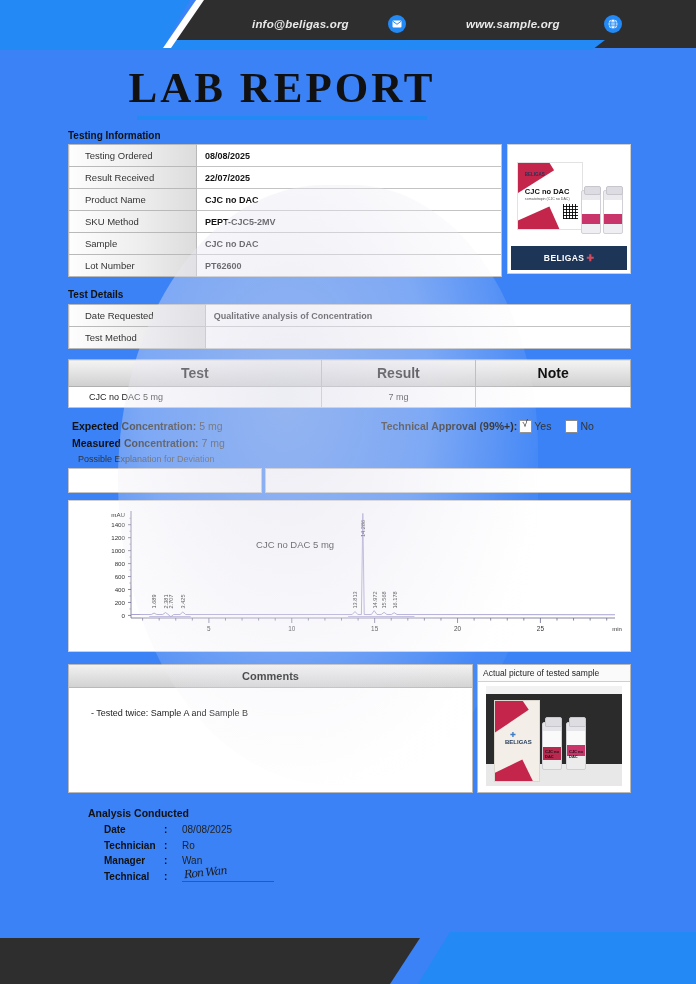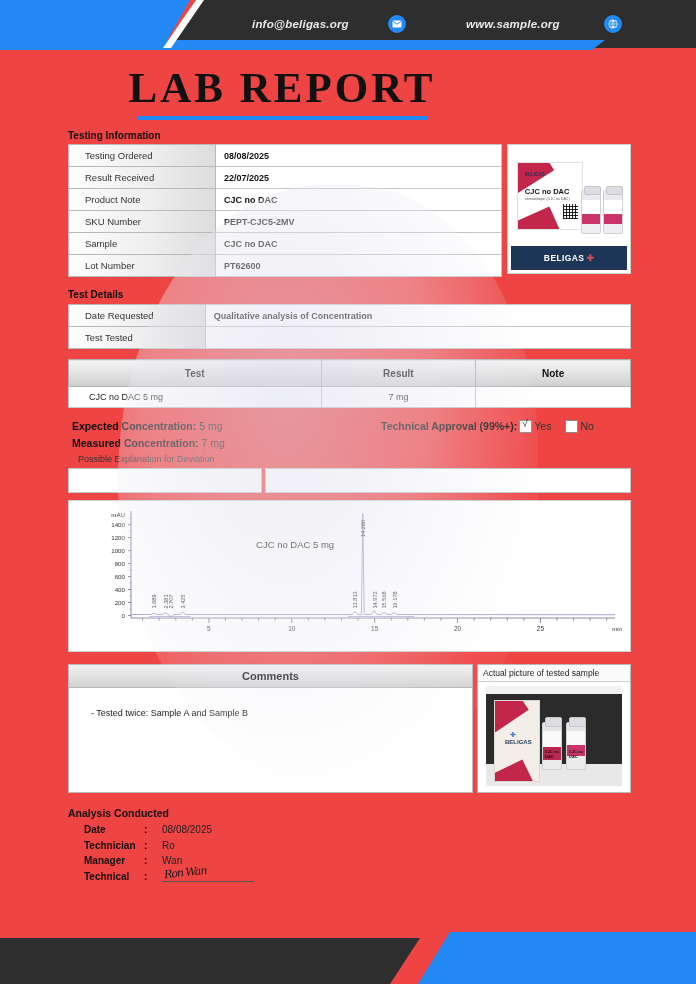--- a/index.html
+++ b/index.html
@@ -2,21 +2,21 @@
 <html><head>
 <meta charset="utf-8">
 <style>
   * { box-sizing: border-box; margin: 0; padding: 0; }
   html, body {
     width: 696px; height: 984px;
     background: #ffffff;
     font-family: "Liberation Sans", sans-serif;
     overflow: hidden;
   }
-  #page { position: relative; width: 696px; height: 984px; background:#ef4444; }
+  #page { position: relative; width: 696px; height: 984px; background:#3b82f6; }
 
   
   .hdr { position:absolute; left:0; top:0; width:696px; height:48px; }
   .hdr-dark {
     position:absolute; left:0; top:0; width:696px; height:48px;
     background:#2e2e2e;
     clip-path: polygon(196px 0, 696px 0, 696px 48px, 170px 48px);
   }
   .hdr-blue {
     position:absolute; left:0; top:0; width:260px; height:48px;
@@ -76,21 +76,21 @@
     font-size:9.5px; color:#333; padding:4px 0 4px 16px; height:22px;
   }
   .val-cell {
     border:1px solid #c3c3c3; background:#fff;
     font-size:9px; font-weight:bold; color:#111; padding:4px 0 4px 8px; height:22px;
   }
 
   
   .ti-row { display:flex; gap:0; }
   .ti-table { width:437px; }
-  .ti-table td.lbl-cell { width:147px; }
+  .ti-table td.lbl-cell { width:128px; }
   .prod-box {
     width:125px; height:130px; margin-left:5px; border:1px solid #cfcfcf;
     background:#fff; padding:3px; display:flex; flex-direction:column;
   }
   .prod-photo { flex:1; position:relative; overflow:hidden; background:#fff; }
   .prod-band {
     height:24px; background:#1d3557; display:flex; align-items:center;
     justify-content:center; gap:2px; margin-top:2px;
   }
   .prod-band-txt { color:#fff; font-size:8.5px; font-weight:bold; letter-spacing:.4px; }
@@ -135,21 +135,21 @@
   }
 
   
   .td-table { width:563px; margin-top:4px; }
   .td-table td.lbl-cell { width:137px; }
   .td-table td.val-cell { width:426px; }
 
   
   .trn { width:563px; margin-top:10px; }
   .trn th {
-    border:1px solid #b0b0b0; height:27px; font-size:10px; font-weight:bold; color:#111;
+    border:1px solid #b0b0b0; height:27px; font-size:14px; font-weight:bold; color:#111;
     background:linear-gradient(to bottom,#f4f4f4 0%, #e2e2e2 50%, #cfcfcf 100%);
   }
   .trn td {
     border:1px solid #c3c3c3; height:21px; font-size:9px; color:#222;
     text-align:center; background:#fff;
   }
   .trn .c-test { width:253px; }
   .trn .c-res  { width:155px; }
   .trn .c-note { width:155px; }
   .trn td.c-test { text-align:left; padding-left:20px; }
@@ -225,21 +225,21 @@
     left:80px;
     background:linear-gradient(to bottom,#e6e6ea 0 18%, #fafafa 18% 48%, #c9356b 48% 72%, #ececed 72% 100%);
   }
   .p2-vial:before {
     content:""; position:absolute; left:2px; top:-6px; width:15px; height:8px;
     background:#dddde2; border:1px solid #c6c6cc; border-radius:2px 2px 1px 1px;
   }
   .p2-vial span { position:absolute; left:2px; top:26px; font-size:4px; color:#111; font-weight:bold; }
 
   
-  .ac { margin-top:14px; }
+  .ac { margin-top:14px;margin-left:20px; }
   .ac-title { font-size:10.5px; font-weight:bold; color:#111; margin-bottom:3px; }
   .ac-row { display:flex; font-size:10px; color:#111; line-height:15.5px; }
   .ac-k { width:76px; font-weight:bold; padding-left:16px; }
   .ac-c { width:18px; font-weight:bold; }
   .ac-v { font-weight:normal; color:#222; }
   .sig-line { position:relative; width:92px; height:14px; }
   .sig-line:after {
     content:""; position:absolute; left:0; bottom:1px; width:92px; height:1px; background:#555;
   }
   .sig-mark {
@@ -313,25 +313,25 @@
         <tbody>
           <tr>
             <td class="lbl-cell">Testing Ordered</td>
             <td class="val-cell">08/08/2025</td>
           </tr>
           <tr>
             <td class="lbl-cell">Result Received</td>
             <td class="val-cell">22/07/2025</td>
           </tr>
           <tr>
-            <td class="lbl-cell">Product Note</td>
+            <td class="lbl-cell">Product Name</td>
             <td class="val-cell">CJC no DAC</td>
           </tr>
           <tr>
-            <td class="lbl-cell">SKU Number</td>
+            <td class="lbl-cell">SKU Method</td>
             <td class="val-cell">PEPT-CJC5-2MV</td>
           </tr>
           <tr>
             <td class="lbl-cell">Sample</td>
             <td class="val-cell">CJC no DAC</td>
           </tr>
           <tr>
             <td class="lbl-cell">Lot Number</td>
             <td class="val-cell">PT62600</td>
           </tr>
@@ -357,21 +357,21 @@
     </div>
 
     <div class="sec-title" style="margin-top:12px;">Test Details</div>
     <table class="td-table">
       <tbody>
         <tr>
           <td class="lbl-cell">Date Requested</td>
           <td class="val-cell">Qualitative analysis of Concentration</td>
         </tr>
         <tr>
-          <td class="lbl-cell">Test Tested</td>
+          <td class="lbl-cell">Test Method</td>
           <td class="val-cell"></td>
         </tr>
       </tbody>
     </table>
 
     <table class="trn">
       <thead>
         <tr>
           <th class="c-test">Test</th>
           <th class="c-res">Result</th>

